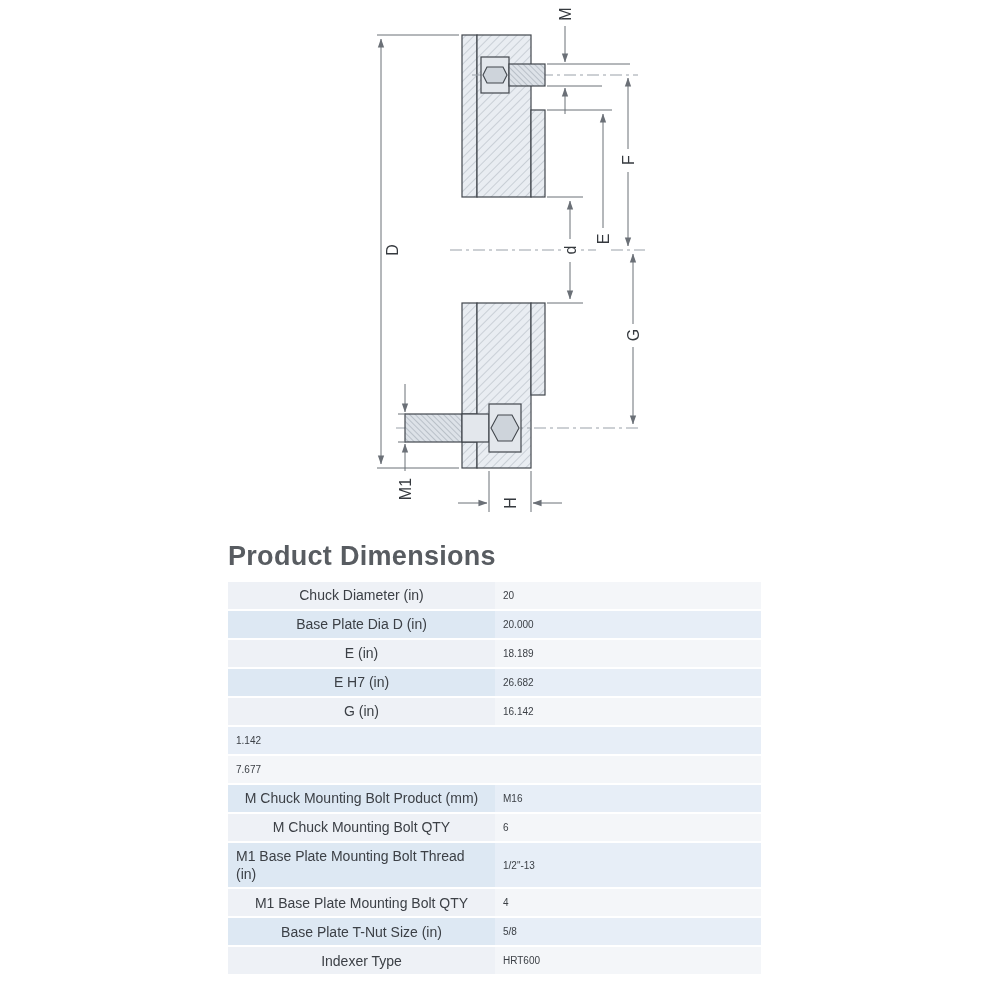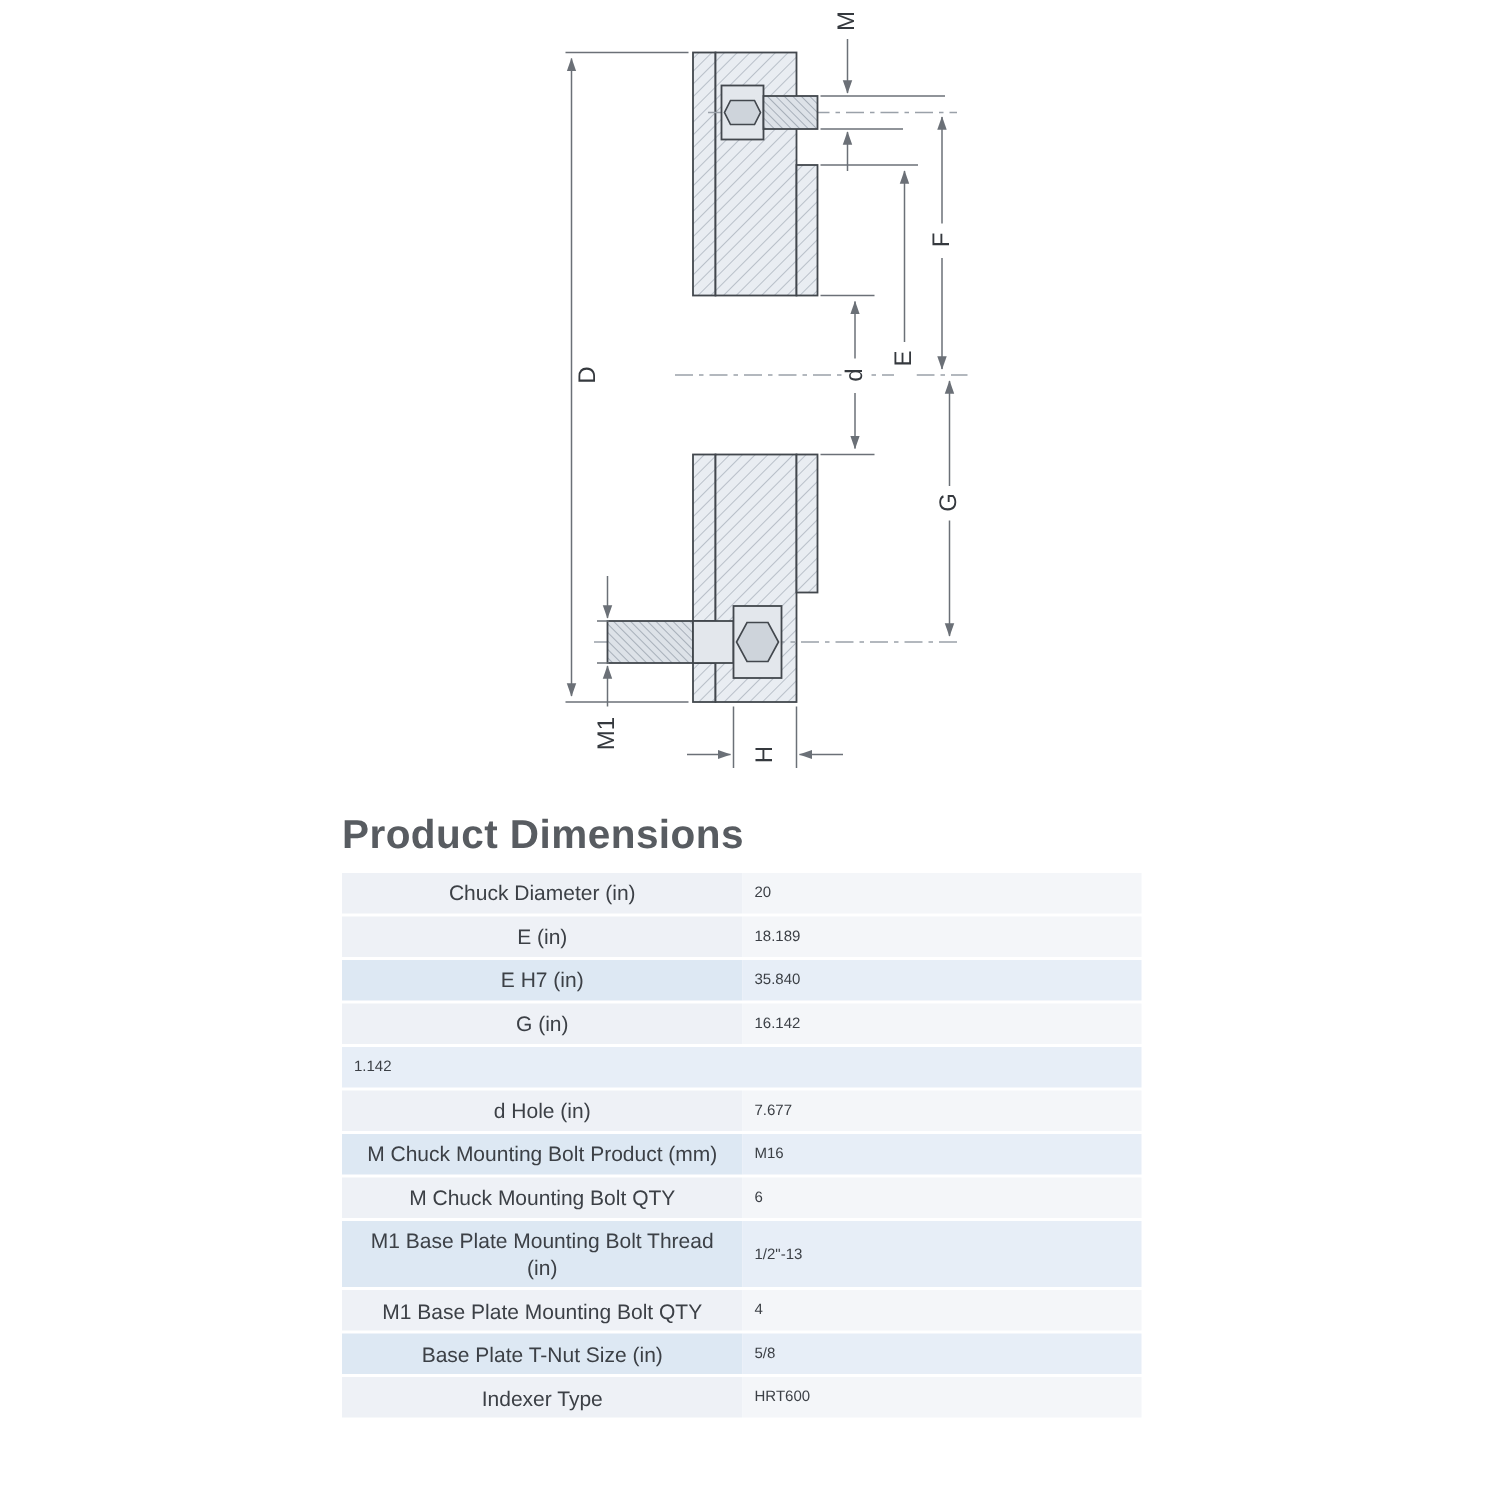--- a/index.html
+++ b/index.html
@@ -18,21 +18,21 @@
   .dimlabel { font-family:"Liberation Sans", sans-serif; font-size:16px; fill:#35393e; }
 
   .section-title {
     position:absolute; left:228px; top:541px;
     font-size:27px; font-weight:600; letter-spacing:0.3px; color:#585c61;
   }
   .dim-table { position:absolute; left:228px; top:582px; width:533px; }
   .trow  { display:flex; margin-bottom:2px; }
   .tlabel {
     width:267px; box-sizing:border-box; padding:4px 8px;
-    display:flex; align-items:center; justify-content:center; text-align:center;
+    display:flex; align-items:center; justify-content:center; text-align:left;
     font-size:14px; line-height:1.3; color:#3c4046; min-height:27px;
   }
   .tvalue {
     flex:1; box-sizing:border-box; padding:4px 8px 4px 8px;
     display:flex; align-items:center;
     font-size:10px; line-height:1.3; color:#3c4046; min-height:27px;
   }
   .odd  .tlabel { background:#eef1f6; }
   .odd  .tvalue { background:#f4f6f9; }
   .even .tlabel { background:#dde8f3; }
@@ -143,42 +143,45 @@
   </svg>
 
   <div class="section-title">Product Dimensions</div>
 
   <div class="dim-table">
   <div class="trow odd">
     <div class="tlabel">Chuck Diameter (in)</div>
     <div class="tvalue">20</div>
   </div>
 
+  <div class="trow even">
+    <div class="tlabel">Base Plate Dia D (in)</div>
+    <div class="tvalue">20.000</div>
+  </div>
 
   <div class="trow odd">
     <div class="tlabel">E (in)</div>
     <div class="tvalue">18.189</div>
   </div>
 
   <div class="trow even">
     <div class="tlabel">E H7 (in)</div>
-    <div class="tvalue">35.840</div>
+    <div class="tvalue">26.682</div>
   </div>
 
   <div class="trow odd">
     <div class="tlabel">G (in)</div>
     <div class="tvalue">16.142</div>
   </div>
 
   <div class="trow even">
     <div class="tvalue">1.142</div>
   </div>
 
   <div class="trow odd">
-    <div class="tlabel">d Hole (in)</div>
     <div class="tvalue">7.677</div>
   </div>
 
   <div class="trow even">
     <div class="tlabel">M Chuck Mounting Bolt Product (mm)</div>
     <div class="tvalue">M16</div>
   </div>
 
   <div class="trow odd">
     <div class="tlabel">M Chuck Mounting Bolt QTY</div>

